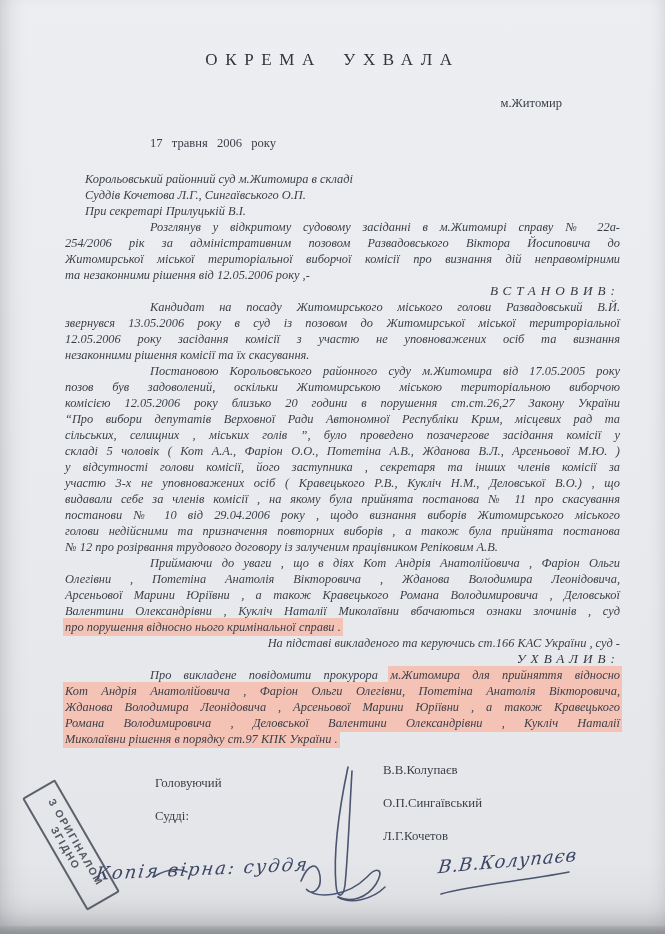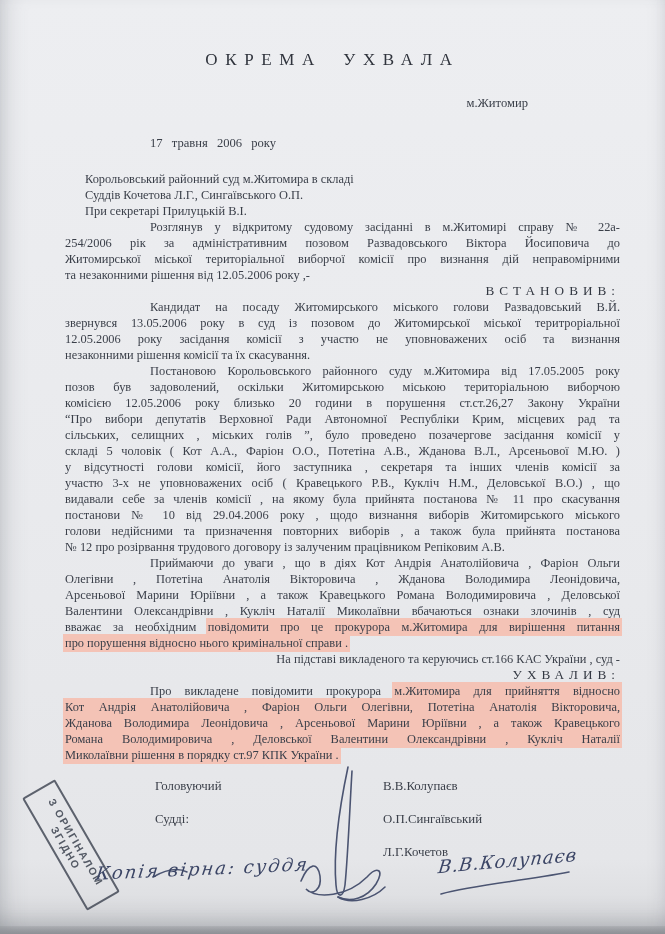--- a/index.html
+++ b/index.html
@@ -19,32 +19,32 @@
     content:"";position:absolute;left:0;right:0;bottom:0;height:8px;
     background:linear-gradient(180deg,rgba(140,143,148,.25),#8e9196);
   }
   .doc-title{
     padding-top:50px;text-align:center;
     font-size:17px;letter-spacing:.45em;word-spacing:.55em;
     color:#30343d;
   }
   .dateline{display:flex;padding:26px 45px 0 65px;font-size:12.6px;}
   .dateline .date{margin-left:85px;word-spacing:6px;margin-top:40px;}
-  .dateline .city{margin-left:auto;margin-right:92px;}
-  .doc-lines{padding:20px 45px 0 65px;}
+  .dateline .city{margin-left:auto;margin-right:58px;}
+  .doc-lines{padding:20px 45px 0 65px;font-style:italic;}
   .ln{font-size:12.4px;line-height:16px;color:#3a3f49;}
   .ln.j{text-align:justify;text-align-last:justify;}
   .ln.first{text-indent:85px;}
   .ln.hang{margin-left:20px;}
   .ln.center{text-align:right;}
   .ln.head{letter-spacing:.38em;font-size:13.2px;color:#333842;}
   .hl{background:#f4c3b6;box-shadow:0 0 0 2px #f4c3b6;}
   .sig-block{position:relative;margin-top:16px;font-size:12.8px;}
   .sig-row{position:relative;height:33px;}
-  .sig-label{position:absolute;left:155px;top:0;}
+  .sig-label{position:absolute;left:155px;top:13px;}
   .sig-name{position:absolute;left:383px;top:0;}
   .stamp{
     position:absolute;left:6px;top:826px;width:126px;height:34px;
     border:2px solid rgba(68,74,87,.85);border-radius:2px;
     transform:rotate(60deg);
     display:flex;flex-direction:column;align-items:center;justify-content:center;
     color:rgba(68,74,87,.9);
     font-family:"Liberation Sans","DejaVu Sans",sans-serif;
     font-size:10.5px;font-weight:bold;letter-spacing:1.5px;line-height:12px;
   }
@@ -91,21 +91,20 @@
       <div class="ln j"><span>у відсутності голови комісії, його заступника , секретаря  та інших членів комісії за</span></div>
       <div class="ln j"><span>участю 3-х не уповноважених осіб ( Кравецького Р.В., Кукліч Н.М., Деловської В.О.) , що</span></div>
       <div class="ln j"><span>видавали себе за членів комісії , на якому була прийнята постанова  № 11 про скасування</span></div>
       <div class="ln j"><span>постанови № 10 від 29.04.2006 року , щодо визнання виборів Житомирського  міського</span></div>
       <div class="ln j"><span>голови недійсними та призначення  повторних виборів , а також була прийнята постанова</span></div>
       <div class="ln "><span>№ 12 про розірвання  трудового договору із залученим працівником Репіковим А.В.</span></div>
       <div class="ln first j"><span>Приймаючи до уваги , що в діях Кот Андрія Анатолійовича , Фаріон Ольги</span></div>
       <div class="ln j"><span>Олегівни , Потетіна Анатолія Вікторовича , Жданова Володимира Леонідовича,</span></div>
       <div class="ln j"><span>Арсеньової Марини Юріївни , а також Кравецького Романа Володимировича , Деловської</span></div>
       <div class="ln j"><span>Валентини Олександрівни , Кукліч Наталії Миколаївни  вбачаються ознаки злочинів , суд</span></div>
-      <div class="ln j"><span>вважає за необхідним </span><span class="hl">повідомити про це прокурора м.Житомира для вирішення питання</span></div>
       <div class="ln "><span class="hl">про порушення відносно нього кримінальної справи .</span></div>
       <div class="ln center"><span>На підставі викладеного та керуючись ст.166 КАС   України , суд -</span></div>
       <div class="ln center head"><span>УХВАЛИВ:</span></div>
       <div class="ln first j"><span>Про викладене повідомити прокурора  </span><span class="hl">м.Житомира для прийняття  відносно</span></div>
       <div class="ln j"><span class="hl">Кот Андрія Анатолійовича  , Фаріон Ольги Олегівни, Потетіна Анатолія Вікторовича,</span></div>
       <div class="ln j"><span class="hl">Жданова Володимира Леонідовича , Арсеньової  Марини Юріївни , а також Кравецького</span></div>
       <div class="ln j"><span class="hl">Романа Володимировича  ,  Деловської Валентини Олександрівни  ,  Кукліч Наталії</span></div>
       <div class="ln "><span class="hl">Миколаївни рішення  в  порядку ст.97  КПК України .</span></div>
     </div>
 

